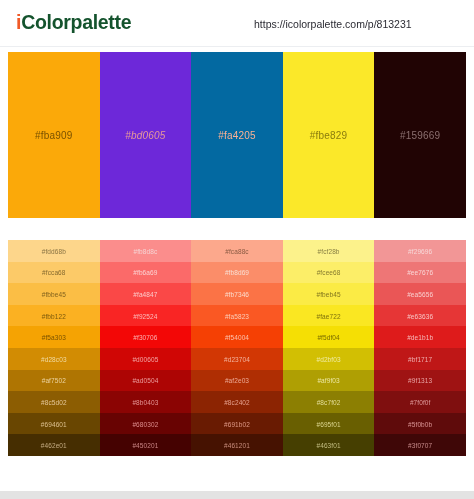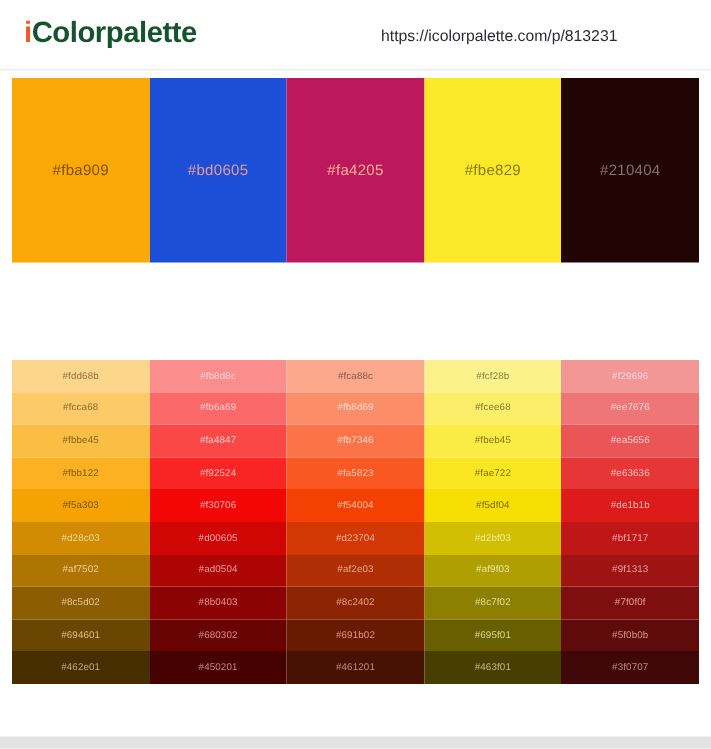--- a/index.html
+++ b/index.html
@@ -51,21 +51,21 @@
     font-size: 10.5px;
     color: #2b2b33;
     white-space: nowrap;
   }
   
   .main-strip {
     position: absolute;
     left: 8px;
     top: 52px;
     width: 458px;
-    height: 123px;
+    height: 166px;
     display: flex;
   }
   .main-swatch {
     flex: 1 1 0;
     position: relative;
   }
   .main-swatch .hexlabel {
     position: absolute;
     left: 0;
     right: 0;
@@ -115,31 +115,31 @@
     <div class="logo">
       <span class="logo-i">i</span><span class="logo-rest">Colorpalette</span>
     </div>
     <div class="url">https://icolorpalette.com/p/813231</div>
   </div>
 
   <div class="main-strip">
       <div class="main-swatch" style="background: rgb(251, 169, 9);">
         <div class="hexlabel" style="color: rgb(122, 82, 0);">#fba909</div>
       </div>
-      <div class="main-swatch" style="background: #1d4ed8;">
+      <div class="main-swatch" style="background: #6d28d9; font-style: italic;">
         <div class="hexlabel" style="color: rgb(231, 154, 153);">#bd0605</div>
       </div>
-      <div class="main-swatch" style="background: #be185d;">
+      <div class="main-swatch" style="background: #0369a1;">
         <div class="hexlabel" style="color: rgb(253, 178, 147);">#fa4205</div>
       </div>
       <div class="main-swatch" style="background: rgb(251, 232, 41);">
         <div class="hexlabel" style="color: rgb(138, 124, 14);">#fbe829</div>
       </div>
       <div class="main-swatch" style="background: rgb(33, 4, 4);">
-        <div class="hexlabel" style="color: rgb(138, 111, 111);">#210404</div>
+        <div class="hexlabel" style="color: rgb(138, 111, 111);">#159669</div>
       </div>
     </div>
 
   <div class="grid">
       <div class="grid-col">
         <div class="grid-cell" style="background: rgb(253, 214, 139);">
           <div class="hexlabel" style="color: rgb(138, 116, 68);">#fdd68b</div>
         </div>
         <div class="grid-cell" style="background: rgb(252, 202, 104);">
           <div class="hexlabel" style="color: rgb(134, 106, 47);">#fcca68</div>

